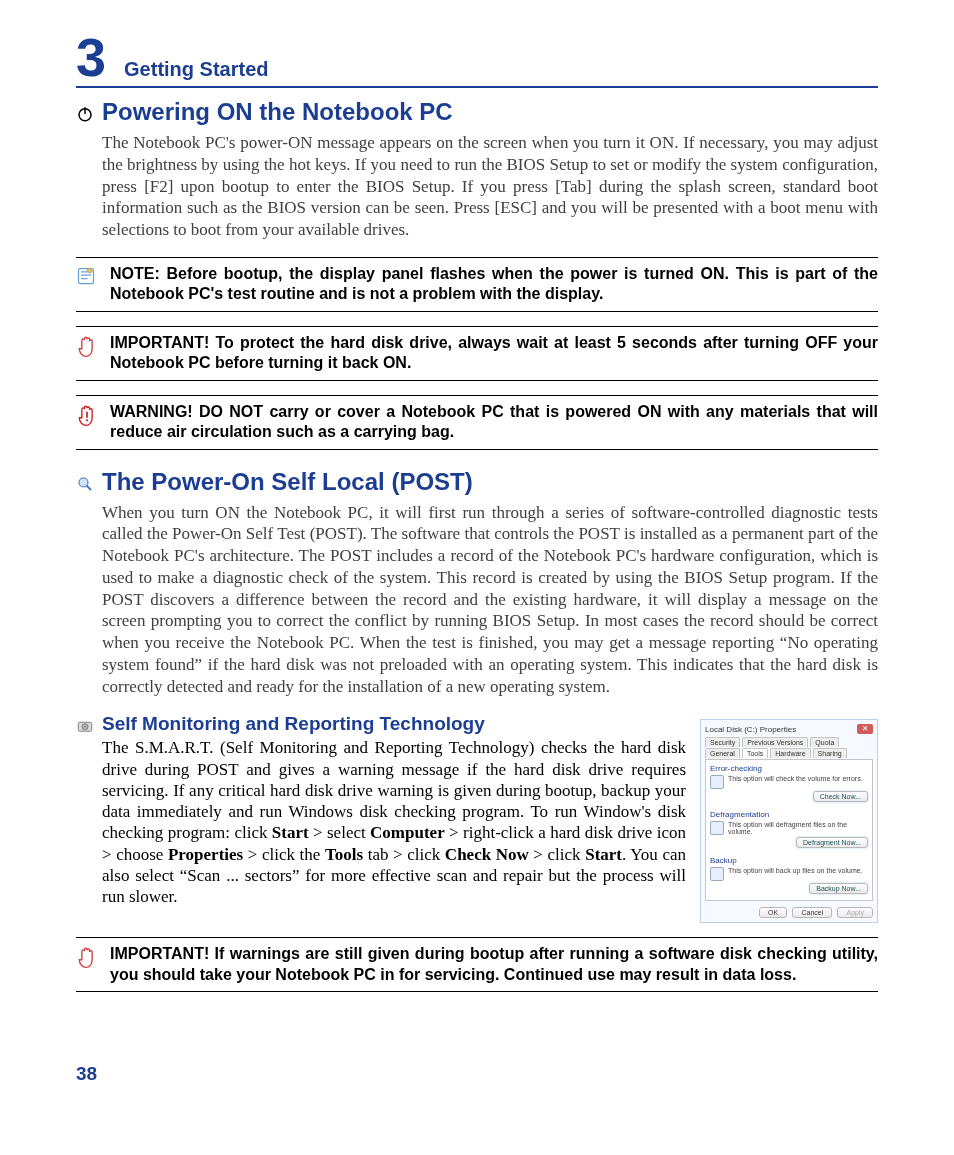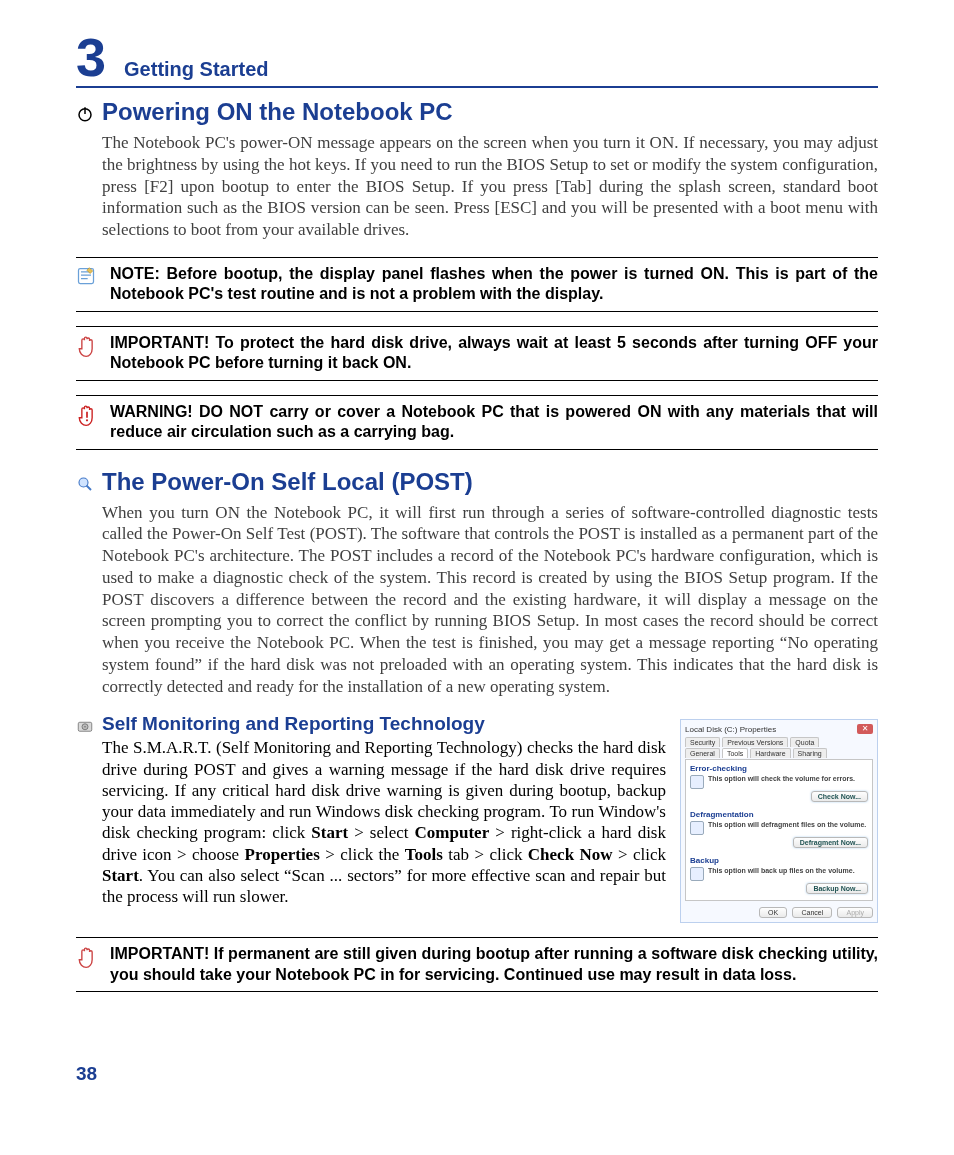--- a/index.html
+++ b/index.html
@@ -115,21 +115,21 @@
   .smart-para {
     font-family: "Times New Roman", Times, serif;
     font-size: 17px;
     line-height: 1.25;
     text-align: justify;
     margin: 2px 0 0 26px;
     color: #000;
   }
   .smart-para b { font-weight: 700; }
   .thumb {
-    width: 198px;
+    width: 178px;
     border: 1px solid #bcd0ee;
     background: #f6f9ff;
     font-family: Tahoma, Arial, sans-serif;
     font-size: 8px;
     color: #333;
     padding: 4px;
     box-sizing: border-box;
     align-self: flex-start;
     margin-top: 6px;
   }
@@ -157,21 +157,21 @@
     padding: 1px 4px;
     border-radius: 2px 2px 0 0;
     font-size: 7px;
   }
   .thumb-tab.active { background: #fff; }
   .thumb-panel {
     border: 1px solid #c6c6c6;
     background: #fff;
     padding: 4px;
   }
-  .thumb-group { margin-bottom: 8px; font-weight: bold; }
+  .thumb-group { margin-bottom: 8px; }
   .thumb-group-title { font-size: 8px; color: #1b3e92; margin-bottom: 2px; }
   .thumb-row { display: flex; align-items: flex-start; gap: 4px; }
   .thumb-mini-icon { width: 12px; height: 12px; background: #e7efff; border: 1px solid #9ab; border-radius: 2px; flex: 0 0 12px; }
   .thumb-desc { font-size: 7px; color: #444; flex: 1; }
   .thumb-btn {
     display: inline-block;
     border: 1px solid #b8b8b8;
     background: linear-gradient(#fefefe,#eaeaea);
     border-radius: 3px;
     padding: 1px 6px;
@@ -350,19 +350,19 @@
   </div>
 
   <div class="callout" style="margin-top:14px;">
     <hr class="callout-rule">
     <div class="callout-body">
       <div class="callout-icon">
         <svg width="22" height="24" viewBox="0 0 24 28">
             <path d="M6 13V6a1.5 1.5 0 013 0V4a1.5 1.5 0 013 0v1a1.5 1.5 0 013 0v2a1.5 1.5 0 013 0v9c0 5-3 9-7 9s-8-4-8-9l3-0z" fill="none" stroke="#c44" stroke-width="1.6"></path>
           </svg>
       </div>
-      <div class="callout-text">IMPORTANT! If permanent are still given during bootup after running a software disk checking utility, you should take your Notebook PC in for servicing. Continued use may result in data loss.</div>
+      <div class="callout-text">IMPORTANT! If warnings are still given during bootup after running a software disk checking utility, you should take your Notebook PC in for servicing. Continued use may result in data loss.</div>
     </div>
     <hr class="callout-rule">
   </div>
 
   <div class="page-num">38</div>
 </div>
 
 </body></html>

